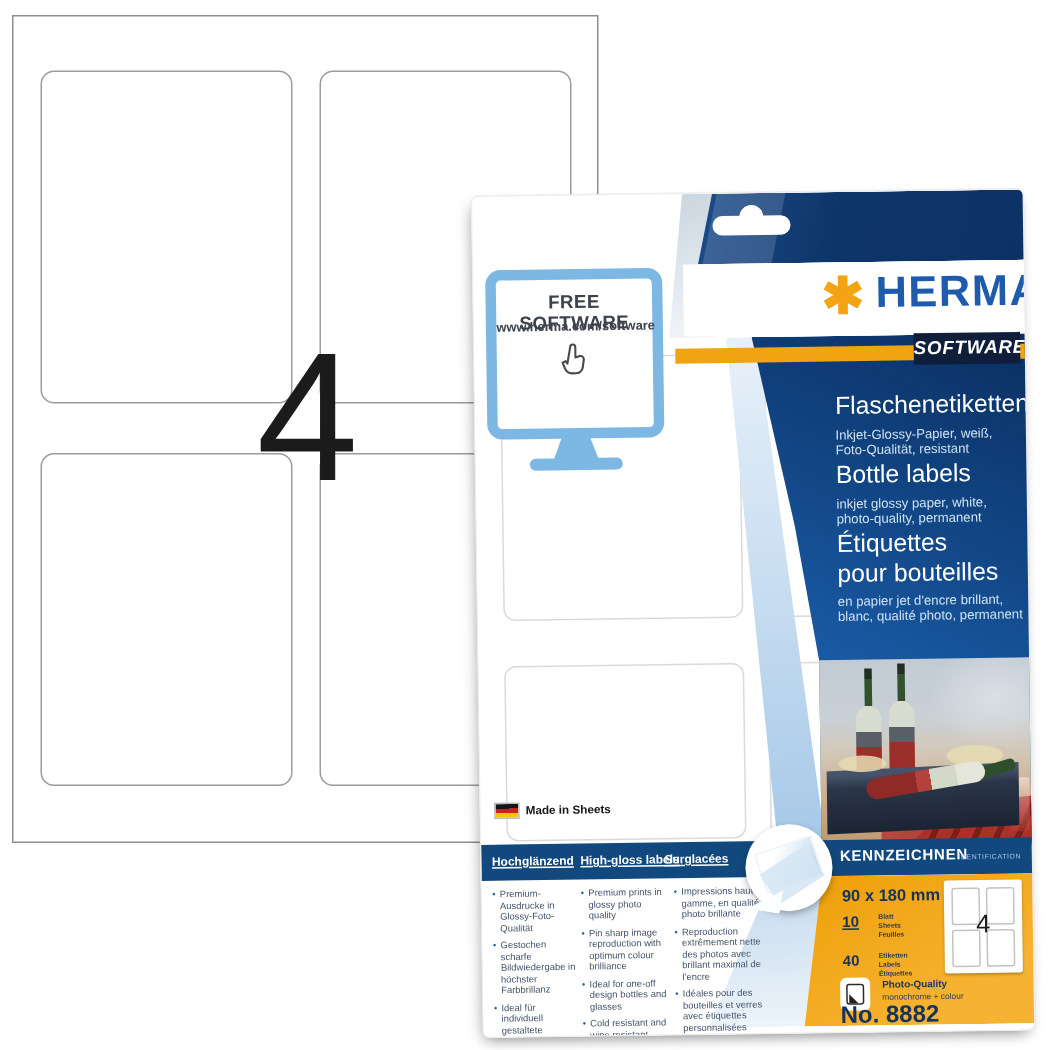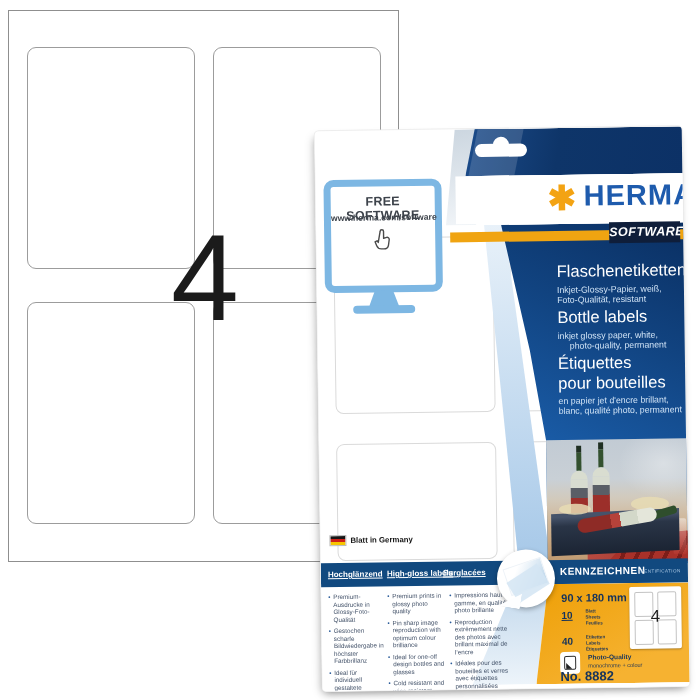--- a/index.html
+++ b/index.html
@@ -69,21 +69,21 @@
   .special-box { position:absolute; left:293px; top:95px; width:71px; height:21px; background:#0f1e3a;
                  color:#fff; font-size:12.5px; font-weight:bold; font-style:italic; letter-spacing:.5px;
                  text-align:right; padding:3px 5px 0 0; }
   .stripe-end { position:absolute; left:364px; top:103px; width:5px; height:10px; background:#f0a411; }
 
   
   .titles { position:absolute; left:240px; top:134px; width:124px; color:#fff; }
   .titles .h { position:absolute; left:0; font-size:16.5px; line-height:1.2; font-weight:500; color:#fff; }
   .titles .s { position:absolute; left:0; font-size:8.8px; line-height:1.2; color:#cfe2f5; }
   .t-de-h { top:0; } .t-de-s1 { top:23px; } .t-de-s2 { top:33px; }
-  .t-en-h { top:46px; } .t-en-s1 { top:69px; } .t-en-s2 { top:79px;margin-left:12px; }
+  .t-en-h { top:46px; } .t-en-s1 { top:69px; } .t-en-s2 { top:79px; }
   .t-fr-h { top:92px; width:110px; } .t-fr-s1 { top:134px; } .t-fr-s2 { top:144px; }
 
   
   .photo { position:absolute; left:227px; top:312px; width:142px; height:123px; overflow:hidden;
            background:linear-gradient(180deg,#c2cbd4 0%,#c9d0d6 32%,#d2cabc 48%,#cfb596 68%,#c5a179 88%,#bf9a72 100%); }
   .photo .glow { position:absolute; right:-20px; top:-10px; width:90px; height:70px; border-radius:50%;
                  background:radial-gradient(closest-side,rgba(255,255,255,0.35),rgba(255,255,255,0)); }
   .bottle { position:absolute; width:17px; height:72px; }
   .b1 { left:24px; top:6px; } .b2 { left:46px; top:3px; }
   .bottle .cap { width:5px; height:7px; margin:0 auto; background:#1f2f22; }
@@ -134,21 +134,21 @@
   .sp-v10 { top:26px;text-decoration:underline; } .sp-v40 { top:52px; }
   .sp-units { position:absolute; left:60px; font-size:4.6px; line-height:1.3; color:#2b3c55; font-weight:bold; }
   .sp-u1 { top:25px; } .sp-u2 { top:51px; }
   .q-icon { position:absolute; left:34px; top:68px; width:20px; height:22px; background:#fff; border-radius:4px; }
   .q-icon .qi-in { position:absolute; left:4px; top:4px; width:12px; height:14px;
                    border:1.5px solid #2b2b2b; border-radius:2px; }
   .q-icon .qi-pen { position:absolute; left:6px; top:11px; width:0; height:0;
                     border-left:6px solid #222; border-top:6px solid transparent; }
   .q-title { position:absolute; left:62px; top:70px; font-size:6.6px; font-weight:bold; }
   .q-sub { position:absolute; left:62px; top:79px; font-size:5.6px; color:#2b3c55; }
-  .art-no { position:absolute; left:34px; top:85px; font-size:13px; font-weight:600; }
+  .art-no { position:absolute; left:34px; top:85px; font-size:16px; font-weight:600; }
   .mini { position:absolute; left:104px; top:4px; width:52px; height:62px; background:#fff;
           border-radius:2px; box-shadow:0 1px 2px rgba(0,0,0,.3); }
   .mini .ml { position:absolute; width:19px; height:25px; border:1px solid #c3c3c3; border-radius:2px; }
   .ml1 { left:5px; top:5px; } .ml2 { left:28px; top:5px; } .ml3 { left:5px; top:33px; } .ml4 { left:28px; top:33px; }
   .mini-count { position:absolute; left:0; top:21px; width:100%; text-align:center;
                 font-size:17px; line-height:1; color:#1d1d1d; }
 
   
   .gcircle { position:absolute; left:176px; top:421px; width:58px; height:58px; background:#fff;
              border-radius:50%; box-shadow:0 2px 5px rgba(0,0,0,.3); }
@@ -255,21 +255,21 @@
       <div class="fs-title">FREE SOFTWARE</div>
       <div class="fs-url">www.herma.com/software</div>
       <svg class="fs-hand" viewBox="0 0 22 26">
         <path d="M8 3 a1.7 1.7 0 0 1 3.4 0 v7 l3-1 a2.2 2.2 0 0 1 2.6 2.2 l-.8 5.5 a4.6 4.6 0 0 1-4.6 3.8 h-2.6 a5 5 0 0 1-4.6-3.2 l-1.6-4 2-1 1.2 1.7 z" fill="none" stroke="#4a4a4a" stroke-width="1.4" stroke-linejoin="round"></path>
       </svg>
     </div>
     <div class="stand-neck"></div>
     <div class="stand-base"></div>
 
     <div class="flag"></div>
-    <div class="made-in">Blatt in Germany</div>
+    <div class="made-in">Made in Sheets</div>
 
     <div class="fbar">
       <span class="fh fh1">Hochglänzend</span>
       <span class="fh fh2">High-gloss labels</span>
       <span class="fh fh3">Surglacées</span>
       <span class="kz">KENNZEICHNEN</span>
       <span class="kz-sub">IDENTIFICATION</span>
     </div>
 
     <div class="bcol bc1">

